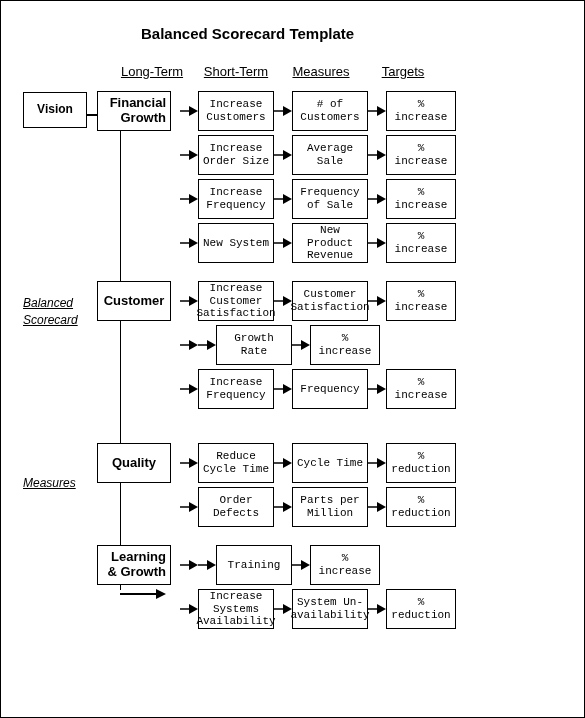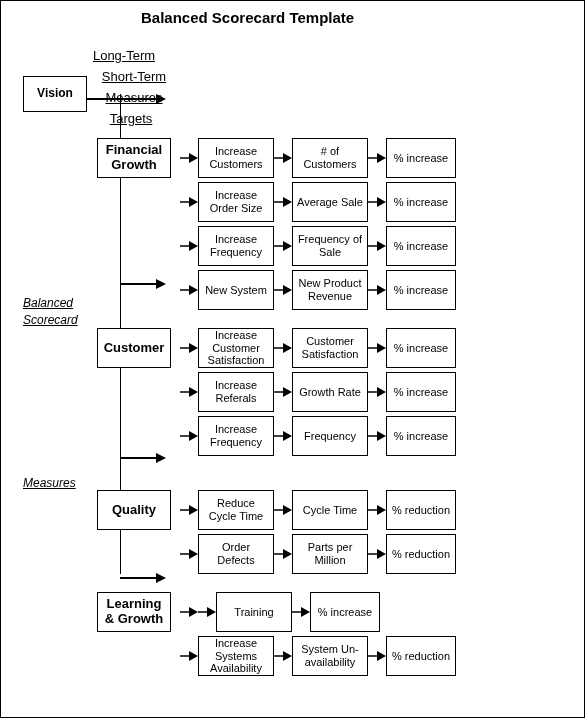--- a/index.html
+++ b/index.html
@@ -7,36 +7,35 @@
     padding: 0;
     font-family: Arial, Helvetica, sans-serif;
     font-size: 12px;
     background: #fff;
   }
   .page {
     width: 585px;
     height: 718px;
     box-sizing: border-box;
     border: 1px solid #000;
-    padding: 8px 22px 20px 22px;
+    padding: 24px 22px 20px 22px;
     position: relative;
   }
   .title {
     font-weight: bold;
     font-size: 15px;
     margin: 0 0 22px 118px;
   }
   .grid {
     position: relative;
     width: 100%;
   }
   .col-headers {
     display: flex;
-    margin-left: 64px;
-    flex-direction: column;
+    margin-left: 92px;
   }
   .col-head {
     width: 90px;
     text-align: center;
     font-size: 13px;
     text-decoration: underline;
     padding-bottom: 6px;
   }
   .col-head + .col-head { margin-left: 9px; }
 
@@ -47,21 +46,21 @@
     display: flex;
     align-items: center;
     justify-content: center;
     text-align: center;
     font-size: 11px;
     line-height: 1.15;
     padding: 2px 4px;
     background: #fff;
     position: relative;
   }
-  .box.bold { font-weight: bold; }
+  .box.bold { font-weight: bold; text-align: right; }
   .vision-box {
     width: 64px;
     height: 36px;
     font-size: 12px;
     position: absolute;
     left: 0;
     top: 28px;
   }
   .lt-box { width: 74px; height: 40px; font-size: 13px; }
   .cell { width: 76px; height: 40px; }
@@ -70,20 +69,21 @@
   .section {
     display: flex;
     margin-top: 6px;
   }
   .lt-col {
     width: 74px;
     margin-left: 74px;
   }
   .rows-col {
     margin-left: 9px;
+    font-family: Liberation Mono, monospace;
   }
   .row {
     display: flex;
     align-items: center;
     margin-bottom: 4px;
   }
   .arrow {
     width: 18px;
     display: flex;
     align-items: center;
@@ -295,21 +295,20 @@
               </div>
               <div class="box cell c3">% increase</div>
             </div>
             <div class="row">
               <div class="arrow">
                 <svg width="18" height="10">
                   <line x1="0" y1="5" x2="10" y2="5" stroke="#000" stroke-width="1.5"></line>
                   <polygon points="9,0 18,5 9,10" fill="#000"></polygon>
                 </svg>
               </div>
-              <div class="box cell">Increase Referals</div>
               <div class="arrow">
                 <svg width="18" height="10">
                   <line x1="0" y1="5" x2="10" y2="5" stroke="#000" stroke-width="1.5"></line>
                   <polygon points="9,0 18,5 9,10" fill="#000"></polygon>
                 </svg>
               </div>
               <div class="box cell">Growth Rate</div>
               <div class="arrow">
                 <svg width="18" height="10">
                   <line x1="0" y1="5" x2="10" y2="5" stroke="#000" stroke-width="1.5"></line>

